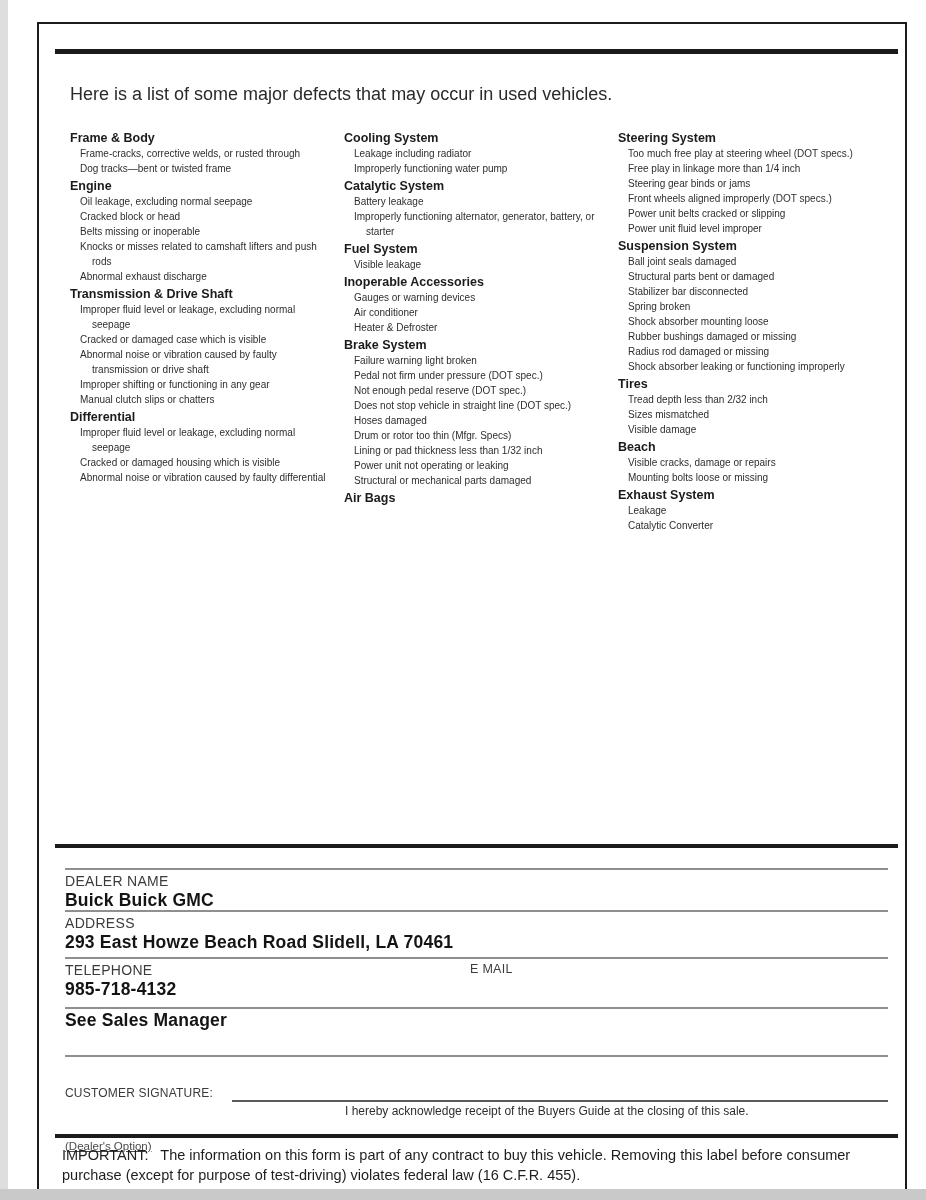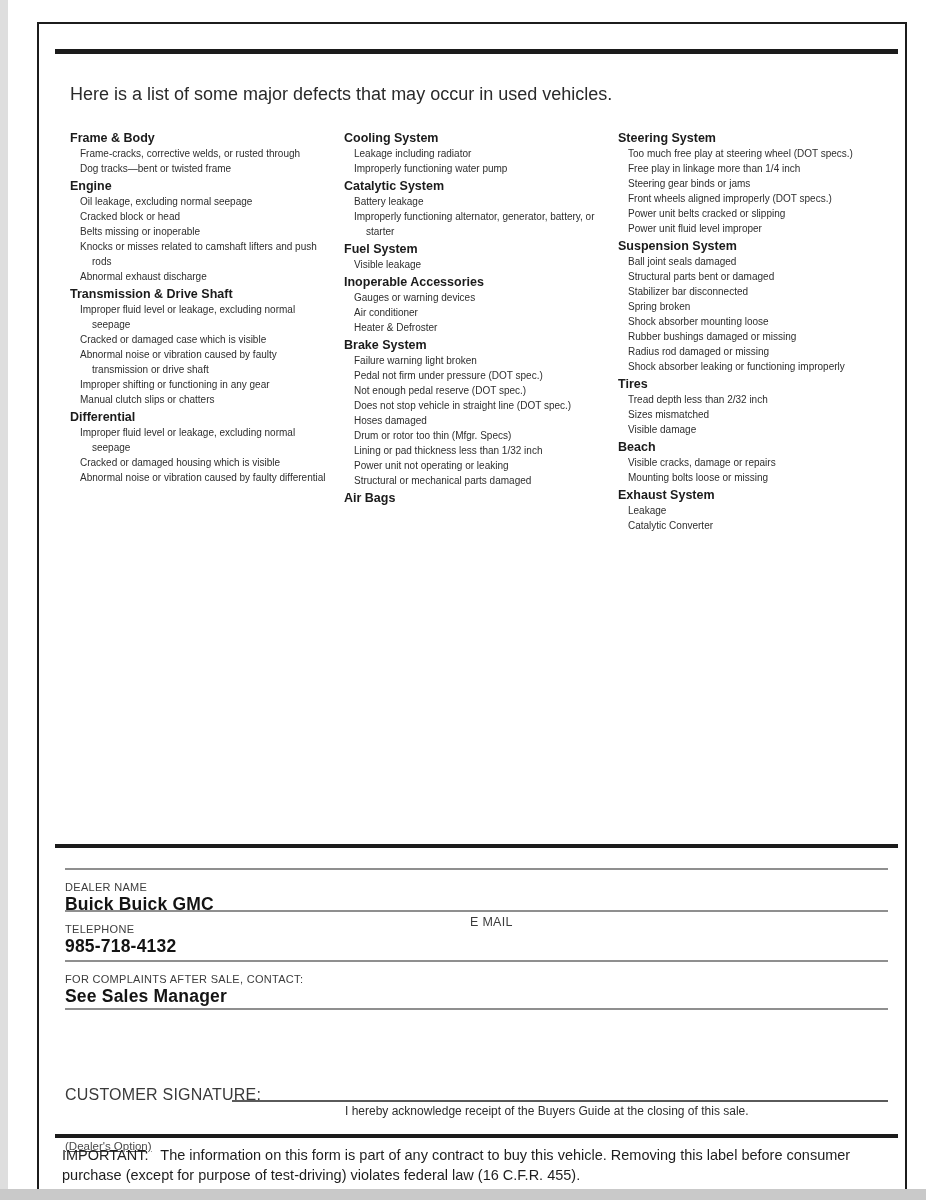--- a/index.html
+++ b/index.html
@@ -20,26 +20,26 @@
   .columns{position:absolute;left:70px;top:128px;width:812px;display:flex;}
   .col{width:274px;}
   .col:last-child{width:264px;}
   .col-inner{width:262px;}
   .sec-title{font-size:12.5px;font-weight:bold;color:#1b1b1b;line-height:15px;margin-top:3px;}
   .item{font-size:10px;color:#2e2e2e;line-height:15px;padding-left:22px;text-indent:-12px;}
   
   .form-area{position:absolute;left:65px;top:868px;width:823px;}
   .field-row{border-top:2px solid #8f8f8f;position:relative;}
   .field-row.last{border-bottom:2px solid #8f8f8f;}
-  .field-label{font-size:11px;color:#3c3c3c;letter-spacing:.3px;padding-top:11px;}
+  .field-label{font-size:14px;color:#3c3c3c;letter-spacing:.3px;padding-top:3px;}
   .field-value{font-size:17.5px;font-weight:600;color:#141414;margin-top:1px;letter-spacing:.2px;}
   .row-h1{height:40px;}.row-h2{height:45px;}.row-h3{height:48px;}.row-h4{height:46px;}
   .email-label{position:absolute;left:405px;top:3px;font-size:12.5px;color:#3c3c3c;letter-spacing:.3px;}
   
-  .sig-label{position:absolute;left:65px;top:1086px;font-size:16px;color:#3a3a3a;letter-spacing:.2px;}
+  .sig-label{position:absolute;left:65px;top:1086px;font-size:12px;color:#3a3a3a;letter-spacing:.2px;}
   .sig-line{position:absolute;left:232px;top:1100px;width:656px;border-top:2px solid #5a5a5a;}
   .sig-sub{position:absolute;left:65px;top:1140px;font-size:11.5px;color:#4a4a4a;text-decoration:underline;}
   .sig-note{position:absolute;left:345px;top:1104px;font-size:12px;color:#2e2e2e;}
   
   .important{position:absolute;left:62px;top:1145px;width:836px;font-size:14.5px;line-height:20px;color:#1e1e1e;}
   .important b{font-weight:normal;}
 </style>
 </head>
 <body>
 
@@ -163,27 +163,30 @@
     </div>
 </div>
 
 <div class="rule-thick rule-mid"></div>
 
 <div class="form-area">
   <div class="field-row row-h1">
     <div class="field-label">DEALER NAME</div>
     <div class="field-value">Buick Buick GMC</div>
   </div>
+  <div class="field-row row-h2">
+    <div class="field-label">ADDRESS</div>
+    <div class="field-value">293 East Howze Beach Road Slidell, LA 70461</div>
+  </div>
   <div class="field-row row-h3">
     <div class="field-label">TELEPHONE</div>
     <div class="email-label">E MAIL</div>
     <div class="field-value">985-718-4132</div>
   </div>
   <div class="field-row row-h4 last">
-    <div class="field-label">FOR COMPLAINTS AFTER SALE, CONTACT:</div>
     <div class="field-value">See Sales Manager</div>
   </div>
 </div>
 
 <div class="sig-label">CUSTOMER SIGNATURE:</div>
 <div class="sig-line"></div>
 <div class="sig-sub">(Dealer's Option)</div>
 <div class="sig-note">I hereby acknowledge receipt of the Buyers Guide at the closing of this sale.</div>
 
 <div class="rule-thick rule-important"></div>

